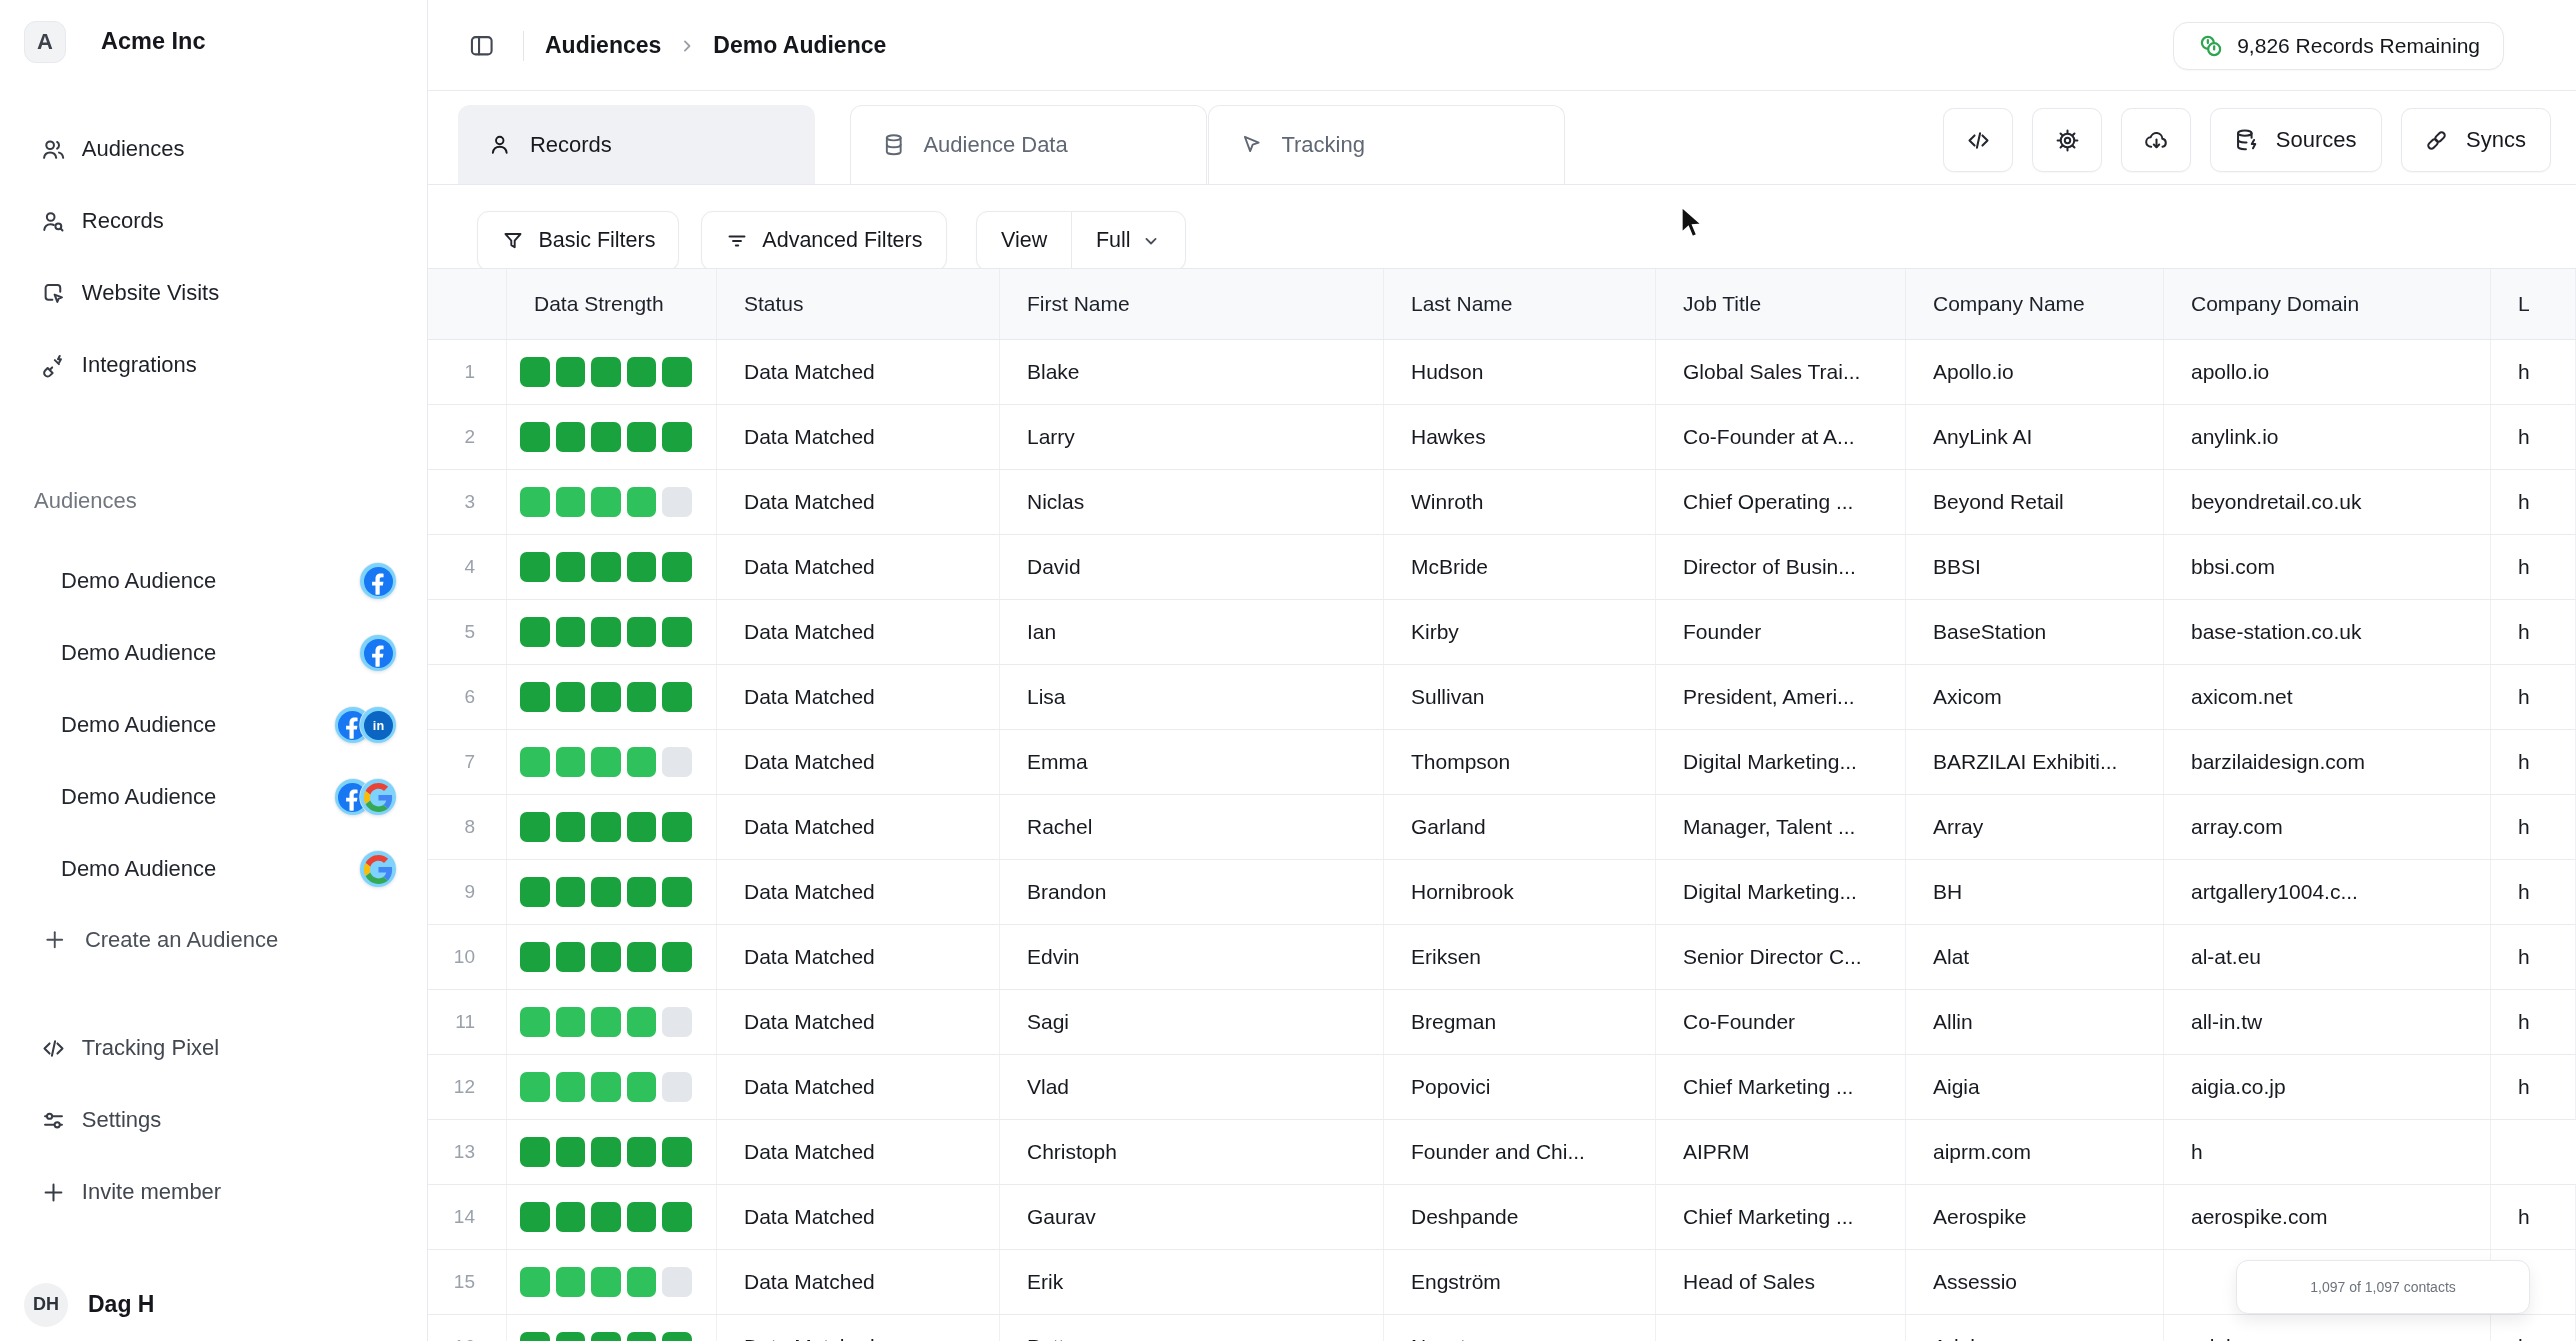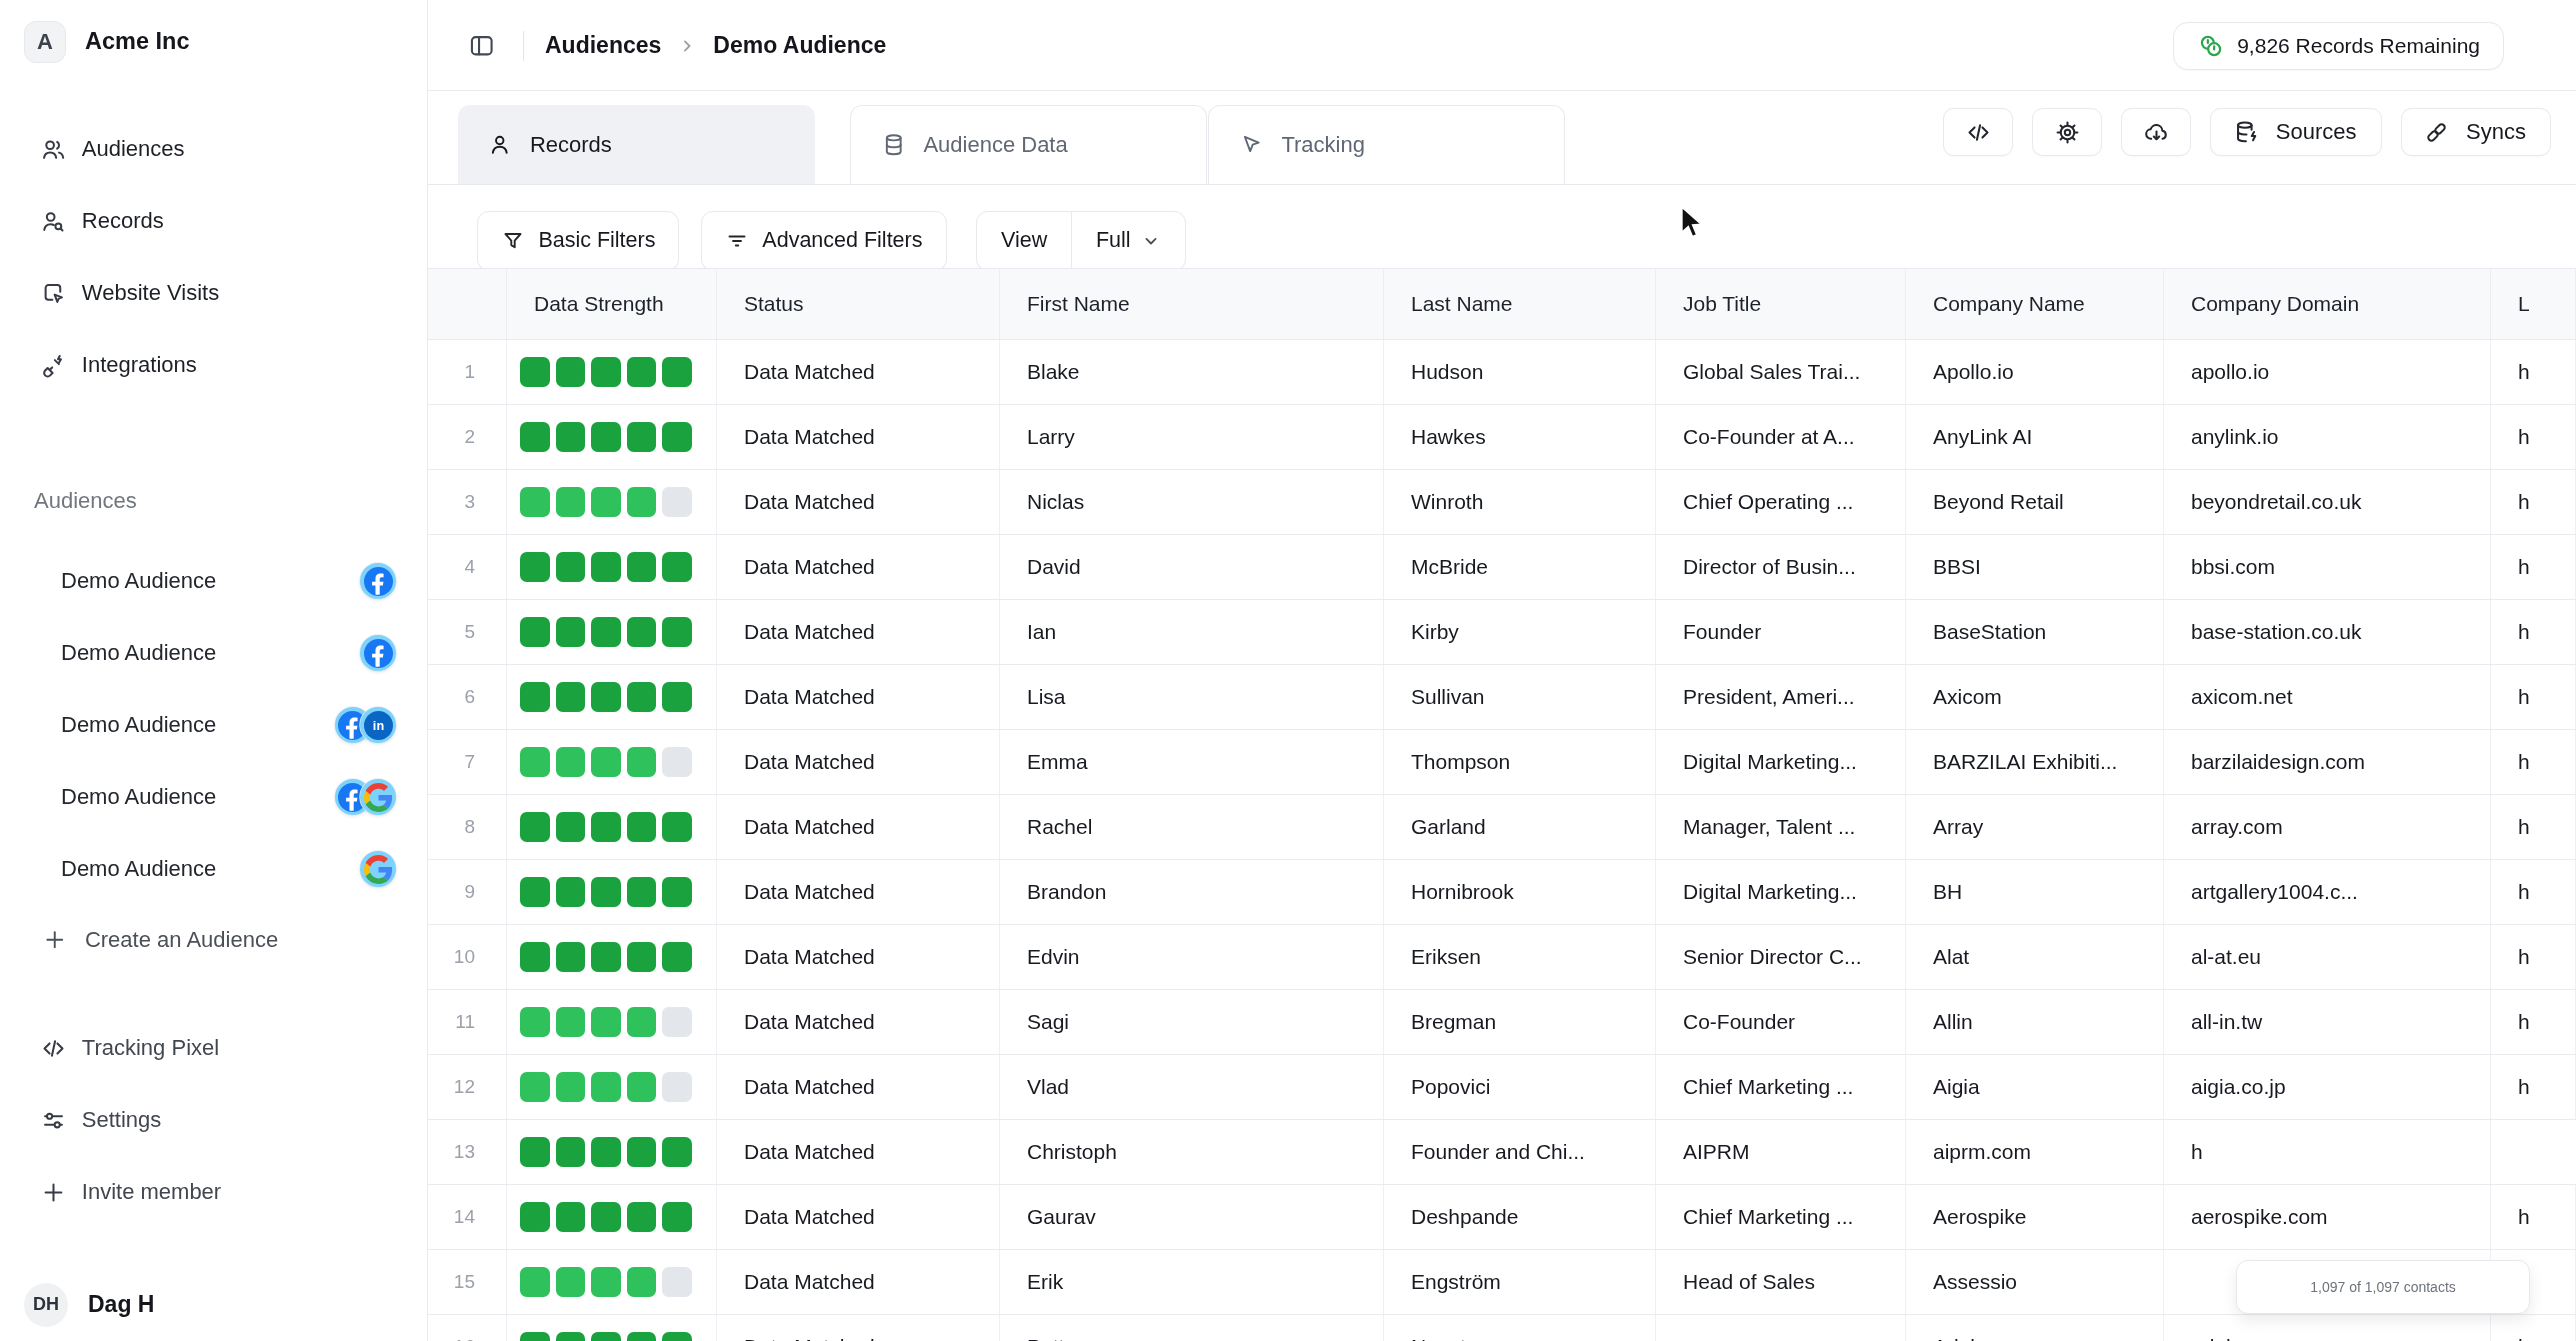--- a/index.html
+++ b/index.html
@@ -5,21 +5,21 @@
   *{box-sizing:border-box;margin:0;padding:0}
   html,body{width:2576px;height:1342px;overflow:hidden;background:#fff;
     font-family:"Liberation Sans","DejaVu Sans",sans-serif;color:#17191f}
   .app{position:relative;width:2576px;height:1342px;display:flex}
 
   
   .sidebar{position:relative;width:428px;height:100%;background:#fff;border-right:0.7px solid #e7e9ee;flex:none}
   .ws-row{position:absolute;top:16px;left:24px;right:24px;height:51px;display:flex;align-items:center}
   .ws-avatar{width:42px;height:42px;border-radius:12px;background:#f2f3f5;border:0.7px solid #e7e9ee;
     display:flex;align-items:center;justify-content:center;font-size:22px;font-weight:600;color:#3c414b}
-  .ws-name{margin-left:19px;font-size:23.5px;font-weight:700;color:#15171c;flex:1}
+  .ws-name{margin-left:35px;font-size:23.5px;font-weight:700;color:#15171c;flex:1}
   .ic{display:inline-flex;align-items:center;justify-content:center}
   .ic svg{display:block}
 
   .nav{position:absolute;top:113px;left:0;right:0}
   .nav-item,.foot-item{height:72px;display:flex;align-items:center;padding-left:40px;cursor:pointer}
   .nav-item .ic svg,.foot-item .ic svg{width:27px;height:27px;stroke:#363b45;fill:none;stroke-width:1.8;stroke-linecap:round;stroke-linejoin:round}
   .nav-label{margin-left:14.8px;font-size:22px;font-weight:500;color:#1d2127}
   .foot-label{margin-left:14.8px;font-size:22px;font-weight:400;color:#41464f}
 
   .section-title{position:absolute;top:483px;left:34px;height:36px;display:flex;align-items:center;
@@ -58,21 +58,21 @@
 
   .tabsrow{position:absolute;top:91px;left:0;right:0;height:94px;background:#fff;border-bottom:0.7px solid #e7e9ee}
   .tab{position:absolute;bottom:0;height:79px;width:357px;border-radius:12px 12px 0 0;display:flex;align-items:center;
     padding-left:29.5px;gap:17.4px;cursor:pointer;font-size:22px;font-weight:500}
   .tab .ic svg{width:25.5px;height:25.5px;fill:none;stroke-width:1.8;stroke-linecap:round;stroke-linejoin:round}
   .tab.active{background:#f0f1f4;color:#17191f}
   .tab.active .ic svg{stroke:#17191f}
   .tab:not(.active){background:#fff;border:0.7px solid #e8eaee;border-bottom:none;color:#606774}
   .tab:not(.active) .ic svg{stroke:#606774}
   .actions{position:absolute;right:25px;top:17px;height:64px;display:flex;gap:19px}
-  .act-btn{height:48px;border:0.7px solid #e7e9ee;border-radius:10.7px;background:#fff;display:flex;align-items:center;
+  .act-btn{height:64px;border:0.7px solid #e7e9ee;border-radius:10.7px;background:#fff;display:flex;align-items:center;
     justify-content:center;cursor:pointer;box-shadow:0 0.7px 1.3px rgba(0,0,0,.03)}
   .act-icon{width:70px}
   .act-btn .ic svg{width:27px;height:27px;stroke:#23262d;fill:none;stroke-width:1.8;stroke-linecap:round;stroke-linejoin:round}
   .act-label{padding:0 24px 0 16px;font-size:22px;font-weight:500;color:#17191f}
   .act-wide{padding-left:21.5px}
 
   .filterrow{position:absolute;top:199px;left:0;right:0;height:83px;background:#fff;display:flex;align-items:center;
     padding-left:49px;gap:21.5px}
   .f-btn{height:60px;border:0.7px solid #e8eaee;border-radius:12px;background:#fff;display:flex;align-items:center;
     padding:0 23px;gap:13.4px;cursor:pointer;box-shadow:0 0.7px 1.3px rgba(0,0,0,.04);font-size:21.5px;font-weight:500;color:#17191f}

